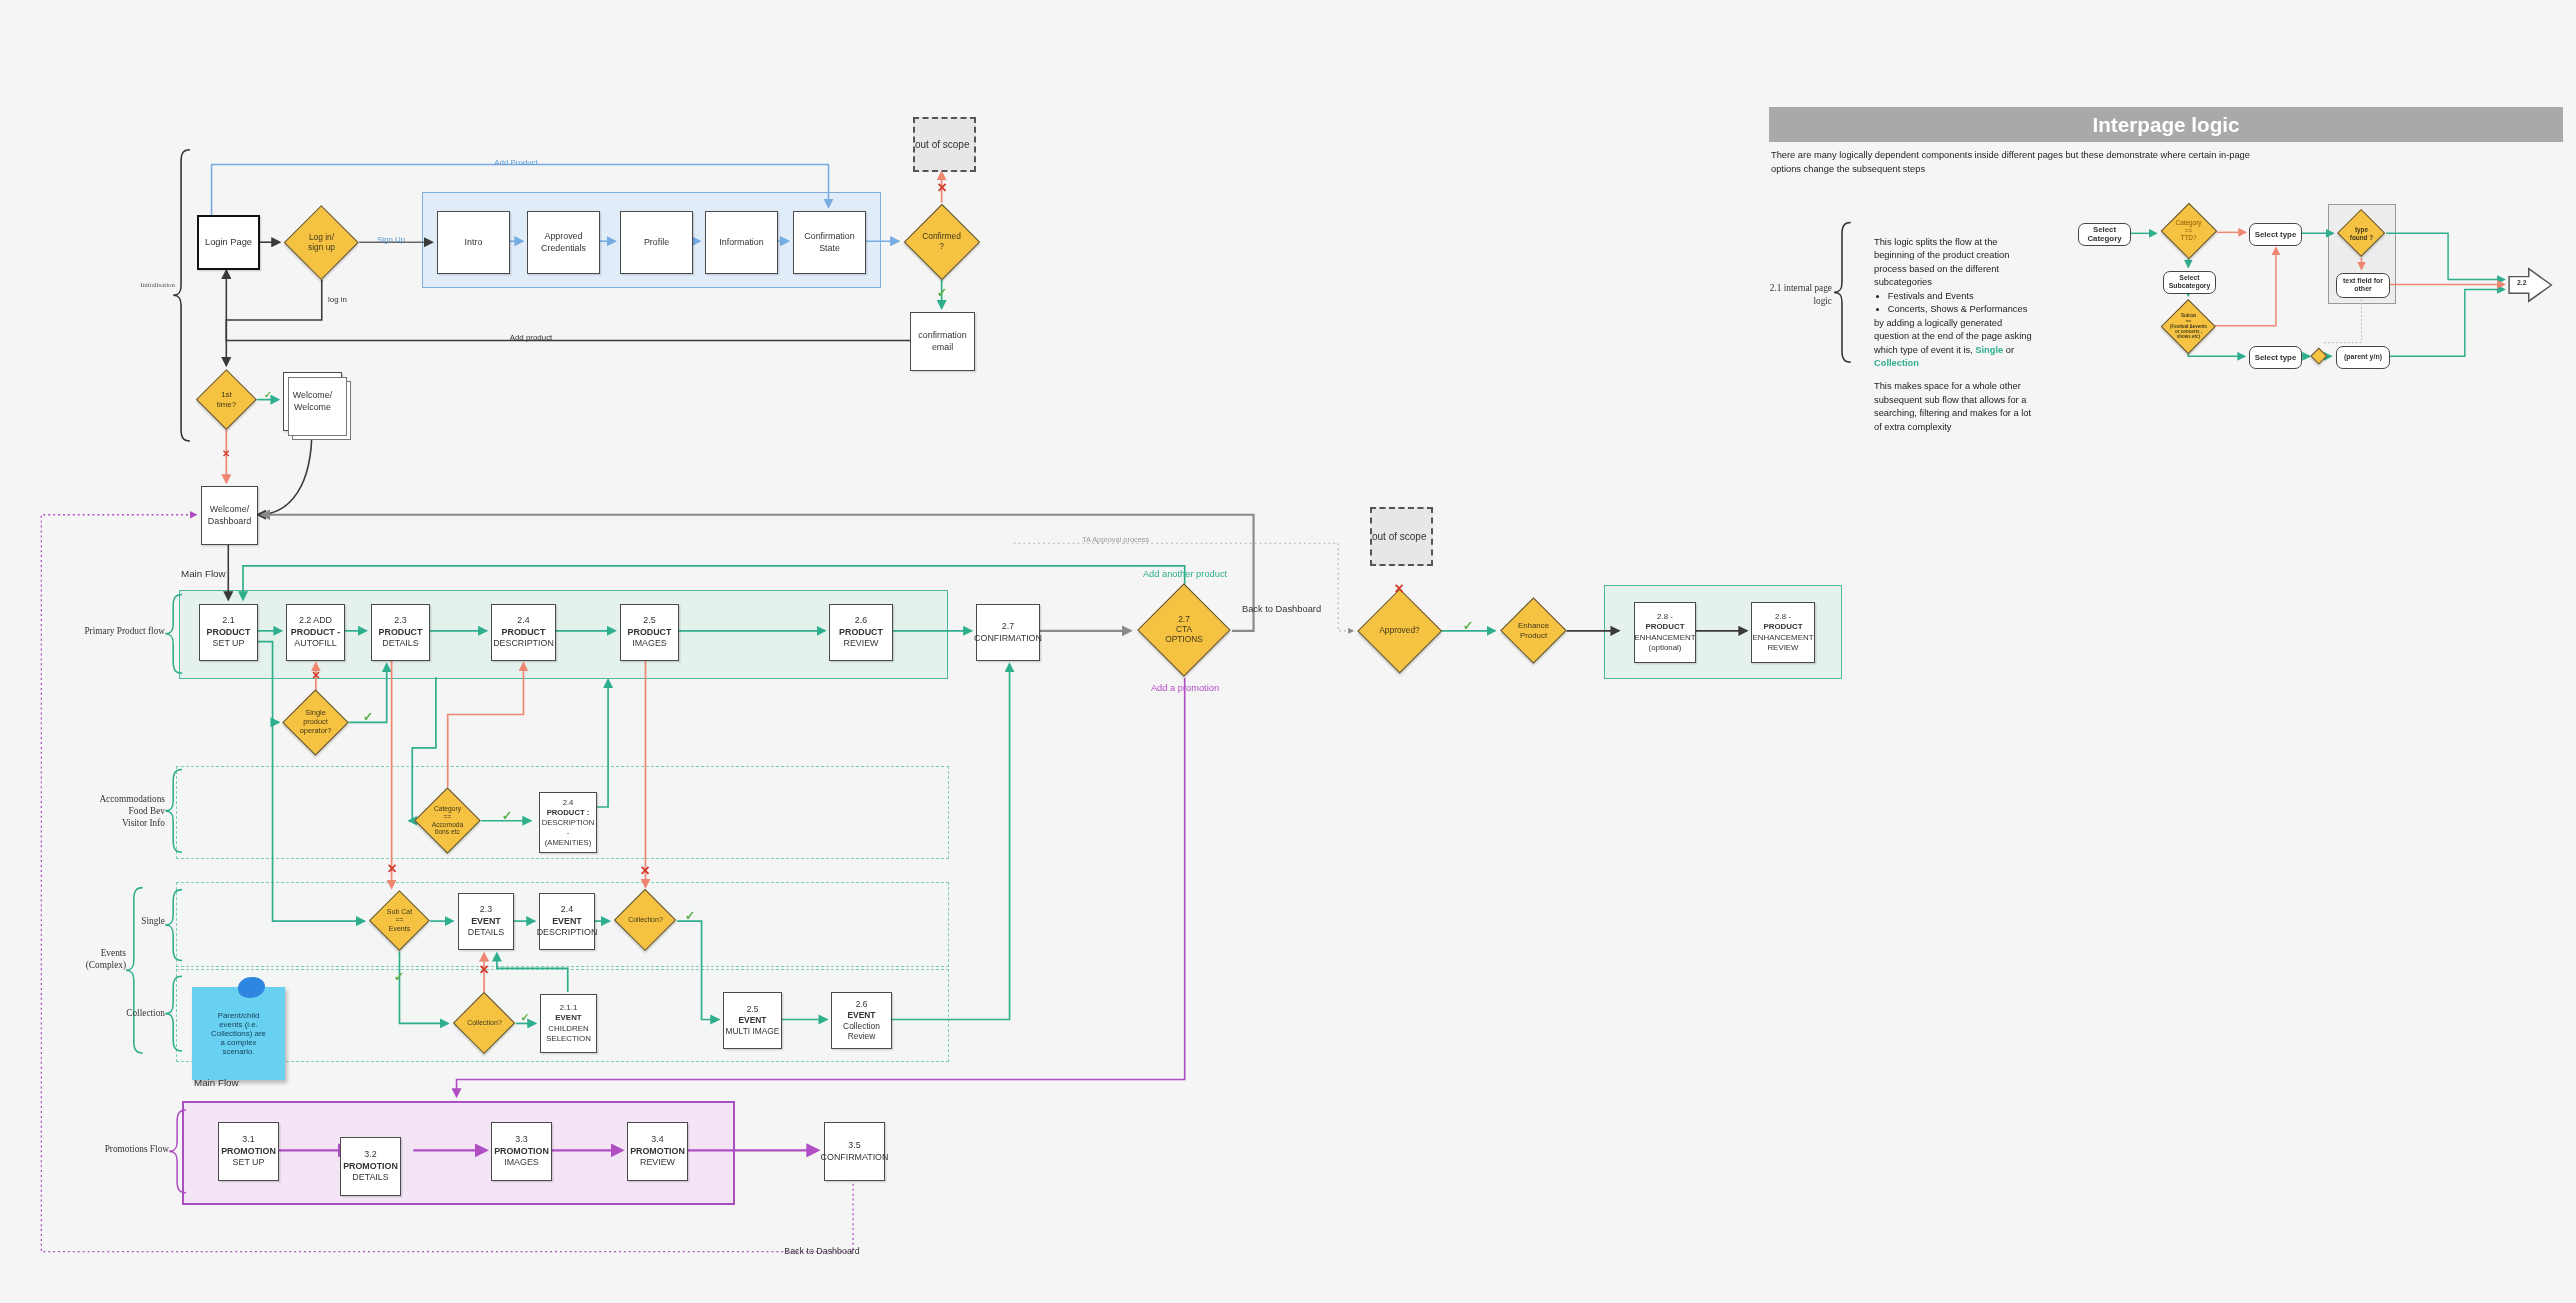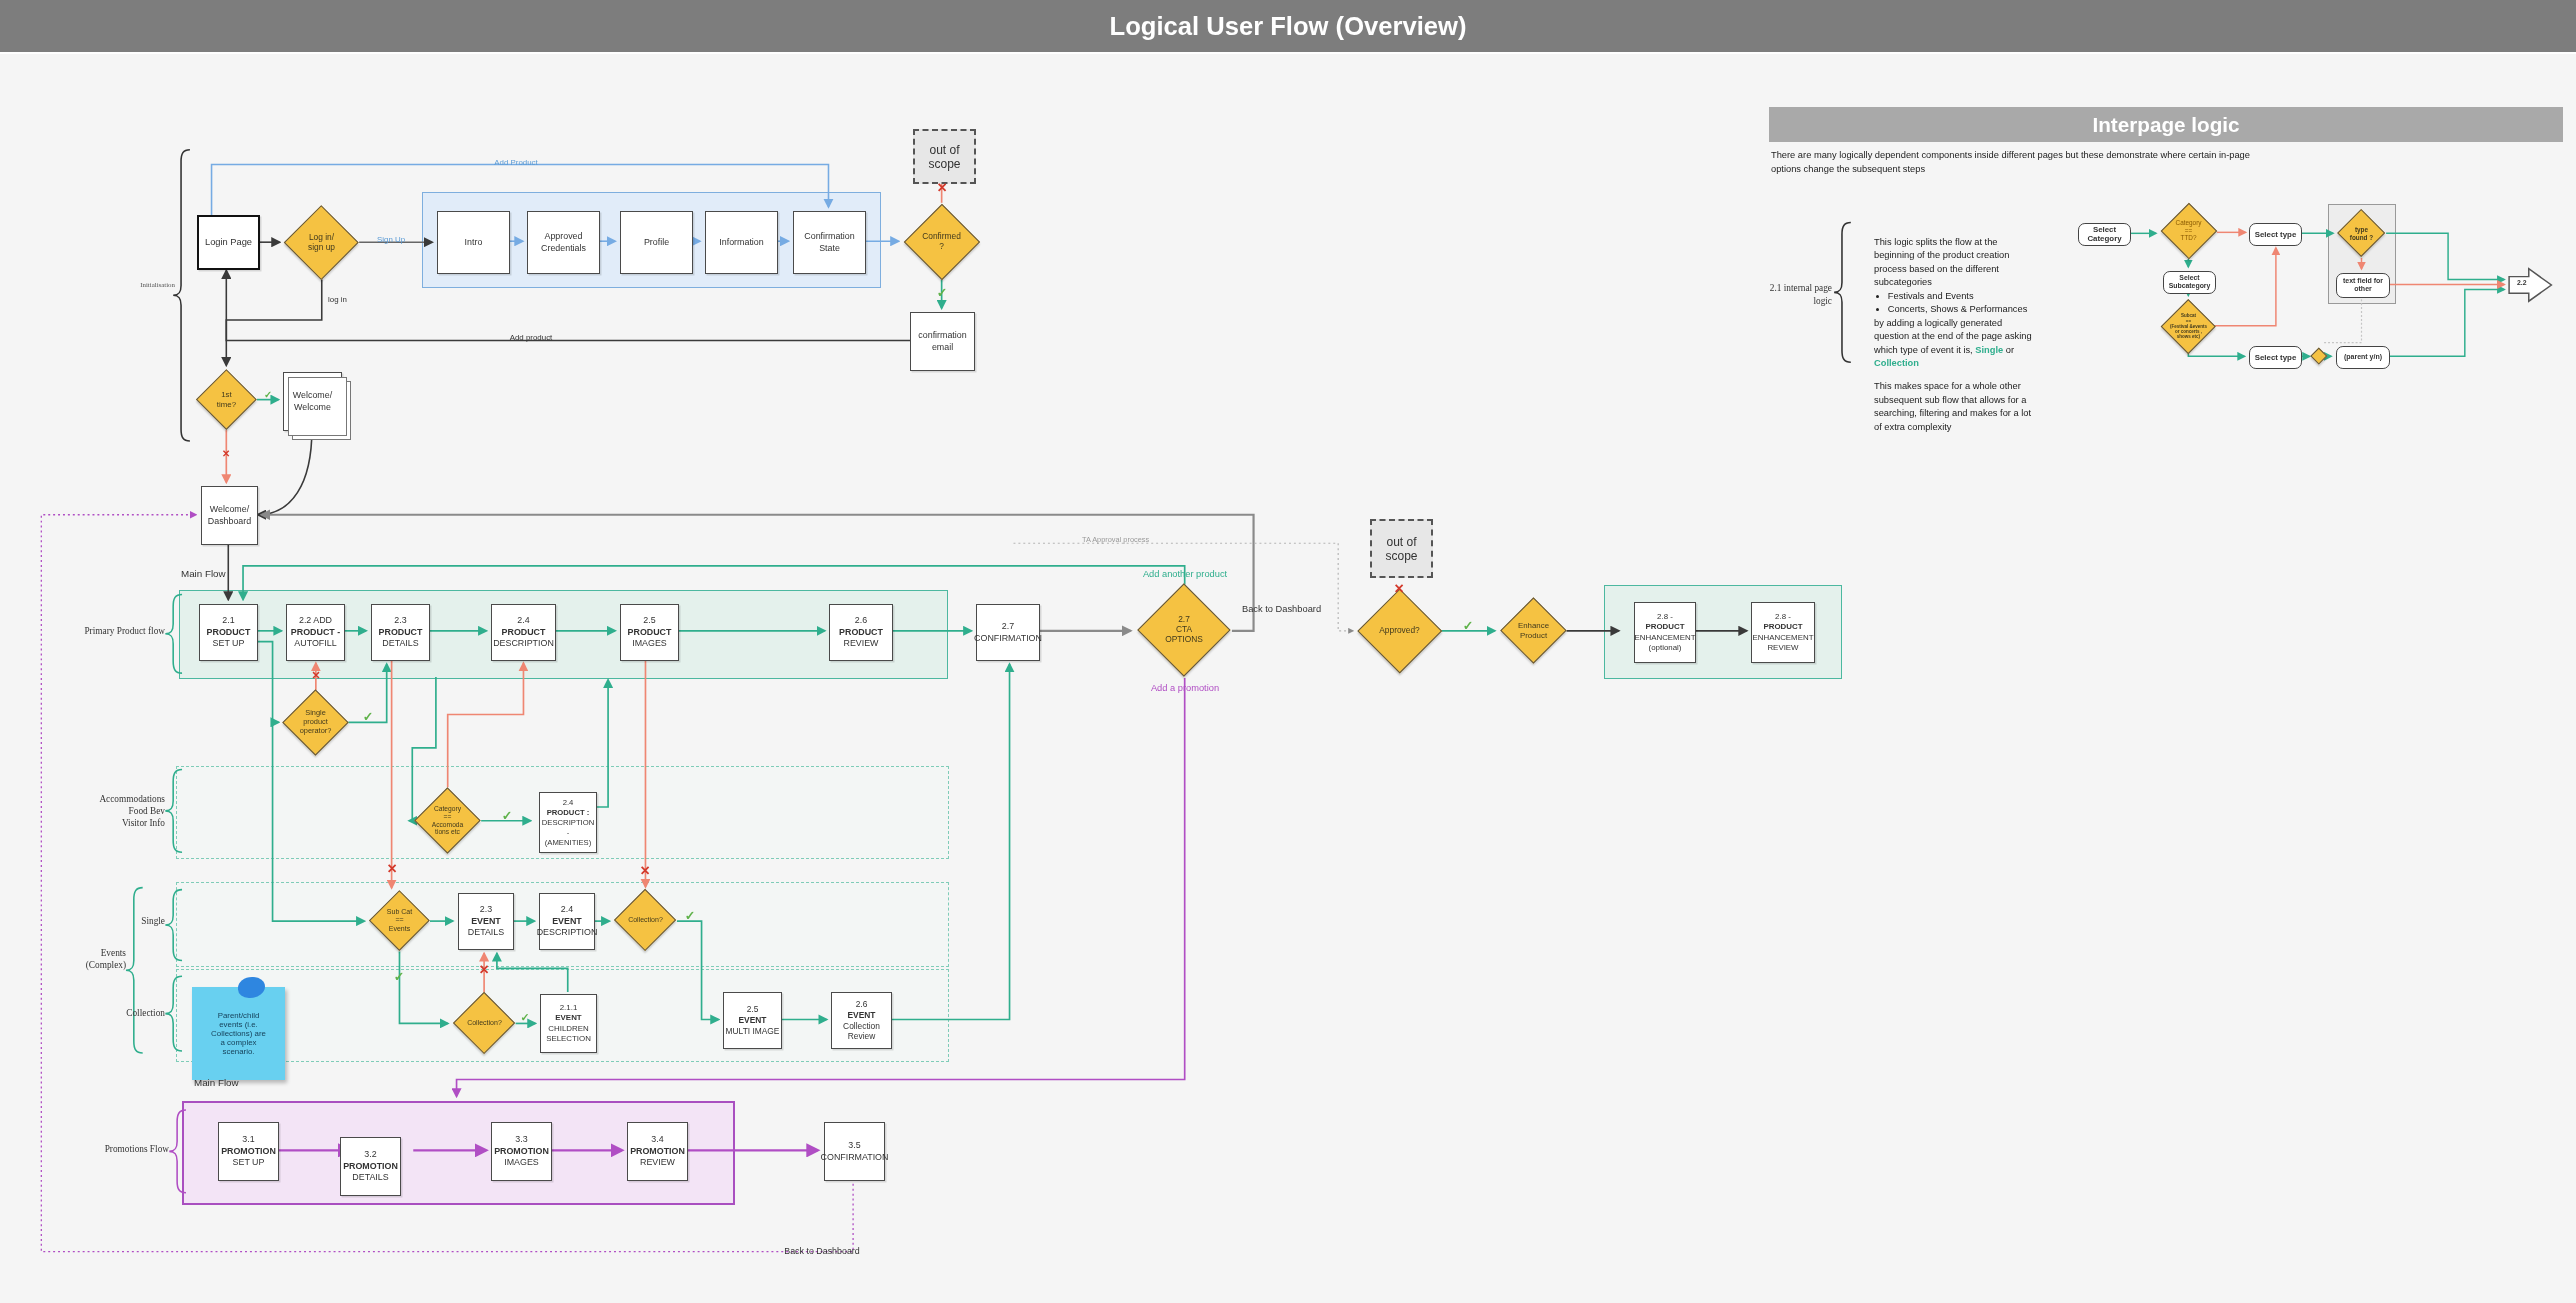--- a/index.html
+++ b/index.html
@@ -16,21 +16,21 @@
   .dm .shape{position:absolute;inset:15%;background:#f5c242;border:1.5px solid #5d5340;transform:rotate(45deg);box-shadow:1.5px 1.5px 2px rgba(0,0,0,.18);}
   .dm .txt{position:relative;z-index:1;font-size:8.4px;line-height:1.18;color:#423a1d;}
   .dm .txt .l{display:block;}
   
   .ct{position:absolute;z-index:1;}
   .ct-teal{background:#e4f1ec;border:1.6px solid #4cb8a0;}
   .ct-teal-dash{background:rgba(240,250,247,.35);border:1.4px dashed #7fccb8;}
   .ct-blue{background:#e1ecf9;border:1.6px solid #7eaede;}
   .ct-purple{background:#f3e4f6;border:2px solid #a94fc0;}
   .ct-gray{background:#ededed;border:1.5px solid #999;}
-  .oos{position:absolute;background:#e7e7e7;border:2px dashed #555;display:flex;align-items:center;justify-content:flex-start;font-size:12px;color:#333;text-align:center;z-index:3;margin-top:12px;}
+  .oos{position:absolute;background:#e7e7e7;border:2px dashed #555;display:flex;align-items:center;justify-content:flex-start;font-size:10px;color:#333;text-align:center;z-index:3;}
   
   .lb{position:absolute;font-size:9.3px;color:#333;white-space:nowrap;z-index:4;}
   .lb .l{display:block;}
   .ra{text-align:right;font-family:Liberation Serif, serif;}
   .cx{transform:translateX(-50%);}
   
   .mk{position:absolute;font-weight:bold;font-size:12.8px;transform:translate(-50%,-50%);z-index:5;}
   .mk-ok{color:#5fb24a;}
   .mk-no{color:#d3392b;}
   
@@ -46,23 +46,20 @@
   .rn{position:absolute;background:#fff;border:1.5px solid #444;border-radius:6.9px;display:flex;align-items:center;justify-content:center;text-align:center;font-size:7.9px;font-weight:bold;color:#333;line-height:1.2;z-index:3;}
   .rn .l{display:block;}
   svg#wires{position:absolute;left:0;top:0;z-index:2;pointer-events:none;}
   .tealtxt{color:#2fae8d;font-weight:bold;}
 </style>
 </head>
 <body>
 
 <div id="canvas">
 
-  <div class="titlebar">
-      <span>Logical User Flow (Overview)</span>
-    </div>
 
   <svg id="wires" width="2576" height="1304" viewBox="0 0 2618 1325">
     <defs>
       <marker id="mBlue" viewBox="0 0 10 10" refX="8" refY="5" markerWidth="6.5" markerHeight="6.5" orient="auto-start-reverse">
           <path d="M0,0L10,5L0,10z" fill="#76abe3"></path>
         </marker>
       <marker id="mBlack" viewBox="0 0 10 10" refX="8" refY="5" markerWidth="6.5" markerHeight="6.5" orient="auto-start-reverse">
           <path d="M0,0L10,5L0,10z" fill="#3a3a3a"></path>
         </marker>
       <marker id="mGray" viewBox="0 0 10 10" refX="8" refY="5" markerWidth="5" markerHeight="5" orient="auto-start-reverse">

